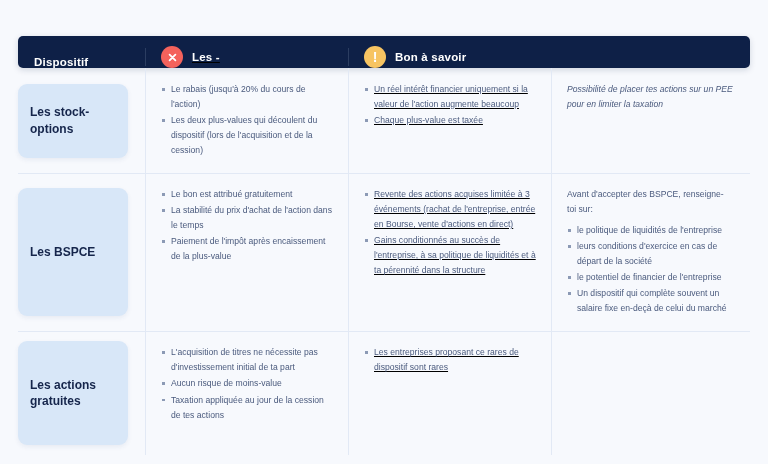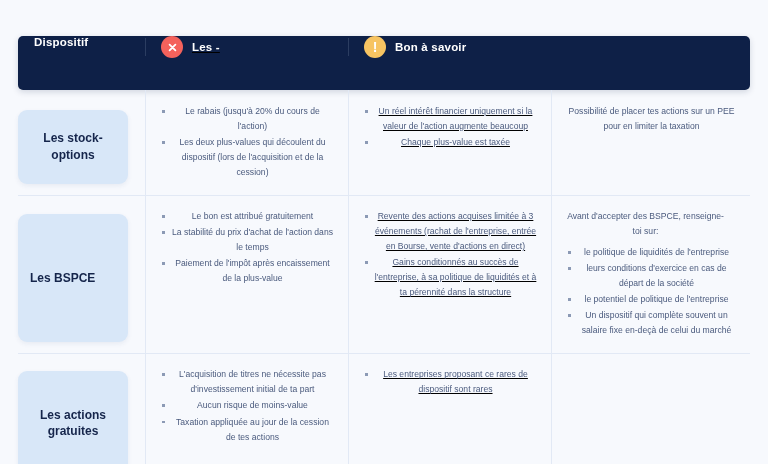--- a/index.html
+++ b/index.html
@@ -24,22 +24,22 @@
     left: 18px;
     top: 36px;
     width: 732px;
   }
 
   
   .thead {
     display: flex;
     background: #0e2047;
     border-radius: 5px;
-    height: 54px;
-    align-items: flex-start;
+    height: 32px;
+    align-items: flex-end;
     box-shadow: 0 2px 6px rgba(14,32,71,0.16);
     overflow: hidden;
   }
   .th {
     display: flex;
     align-items: center;
     box-sizing: border-box;
     padding-left: 16px;
     position: relative;
   }
@@ -99,36 +99,35 @@
     left: 0;
     right: 0;
     top: 0;
     height: 1px;
     background: #e2e9f5;
   }
   .td {
     box-sizing: border-box;
     position: relative;
     padding: 14px 14px 14px 16px;
-    text-align: center;
   }
   .td + .td::before {
     content: "";
     position: absolute;
     left: 0;
     top: 0;
     bottom: 0;
     width: 1px;
     background: #e2e9f5;
   }
   .td-name {
     display: flex;
     align-items: center;
     justify-content: flex-start;
-    padding: 18px 6px 10px 0;
+    padding: 10px 6px 10px 0;
   }
   .name-chip {
     background: #d8e7f8;
     border-radius: 9px;
     color: #15254b;
     font-size: 12px;
     font-weight: bold;
     line-height: 1.35;
     padding: 10px 12px;
     box-sizing: border-box;
@@ -162,20 +161,21 @@
     top: 6px;
     width: 2.5px;
     height: 2.5px;
     background: #8c9ab5;
   }
   .plain-text {
     color: #4a5a7d;
     font-size: 8.6px;
     line-height: 1.75;
     margin: 0;
+    font-style: italic;
   }
   .intro-text {
     color: #4a5a7d;
     font-size: 8.6px;
     line-height: 1.75;
     margin: 0 12px 6px 0;
   }
   .nested-bullets li {
     padding-left: 11px;
   }
@@ -248,21 +248,21 @@
           <ul class="bullets">
             <li>Revente des actions acquises limitée à 3 événements (rachat de l'entreprise, entrée en Bourse, vente d'actions en direct)</li>
             <li>Gains conditionnés au succès de l'entreprise, à sa politique de liquidités et à ta pérennité dans la structure</li>
           </ul>
         </div>
         <div class="td col4">
           <p class="intro-text">Avant d'accepter des BSPCE, renseigne-toi sur:</p>
           <ul class="bullets nested-bullets">
             <li>le politique de liquidités de l'entreprise</li>
             <li>leurs conditions d'exercice en cas de départ de la société</li>
-            <li>le potentiel de politique de l'entreprise</li>
+            <li>le potentiel de financier de l'entreprise</li>
             <li>Un dispositif qui complète souvent un salaire fixe en-deçà de celui du marché</li>
           </ul>
         </div>
       </div>
 
       <div class="trow row-3">
         <div class="td td-name col1">
           <div class="name-chip">Les actions gratuites</div>
         </div>
         <div class="td col2">

